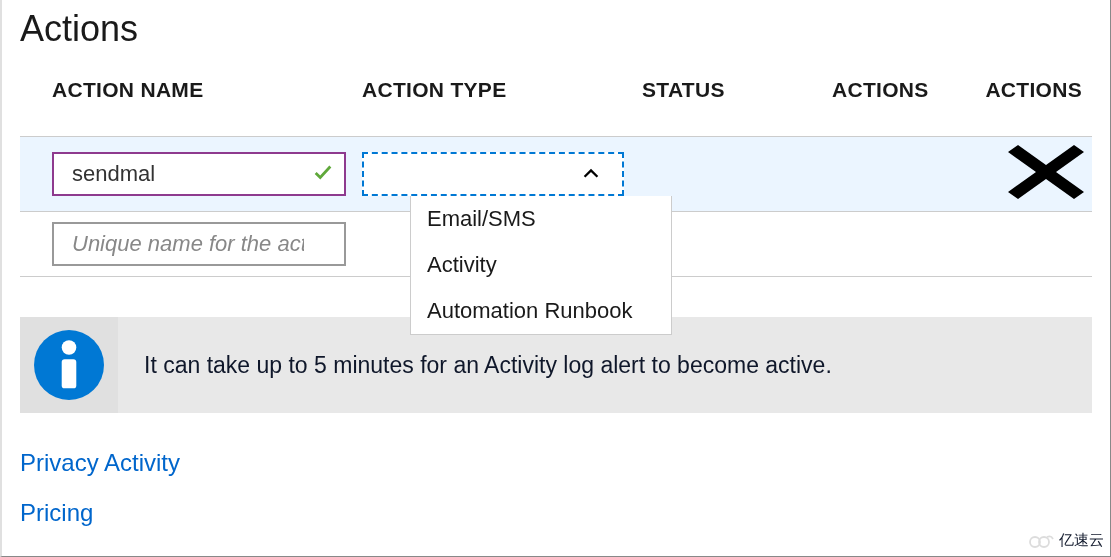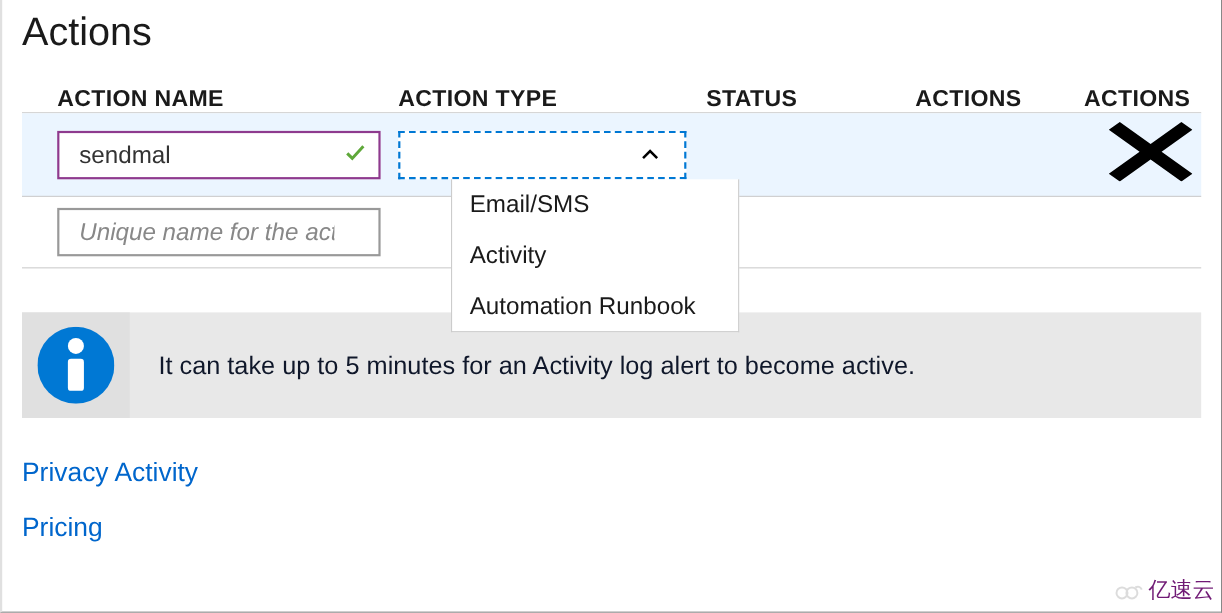--- a/index.html
+++ b/index.html
@@ -19,21 +19,21 @@
       border-bottom: 1px solid #888;
     }
     .page-title {
       font-size: 36px;
       font-weight: 300;
       color: #1a1a1a;
       margin-bottom: 28px;
     }
     .table-header {
       display: flex;
-      padding: 0 0 0 32px;
+      padding: 0 0 34px 32px;
       border-bottom: 1px solid #ccc;
     }
     .th {
       font-size: 21px;
       font-weight: 700;
       color: #1a1a1a;
       letter-spacing: 0.3px;
     }
     .col-name { width: 310px; }
     .col-type { width: 280px; }
@@ -161,24 +161,23 @@
       cursor: pointer;
       text-decoration: none;
     }
     .link + .link { margin-top: 22px; }
     
     .watermark {
       position: absolute;
       right: 6px;
       bottom: 6px;
       display: flex;
-      align-items: center;
       gap: 4px;
-      color: #701a75;
-      font-size: 20px;
+      color: #0f172a;
+      font-size: 15px;
       font-weight: 500;
     }
     .watermark svg { opacity: 0.5; }
   </style>
 </head>
 <body>
 
 <h1 class="page-title">Actions</h1>
 
 <div class="table-header">

